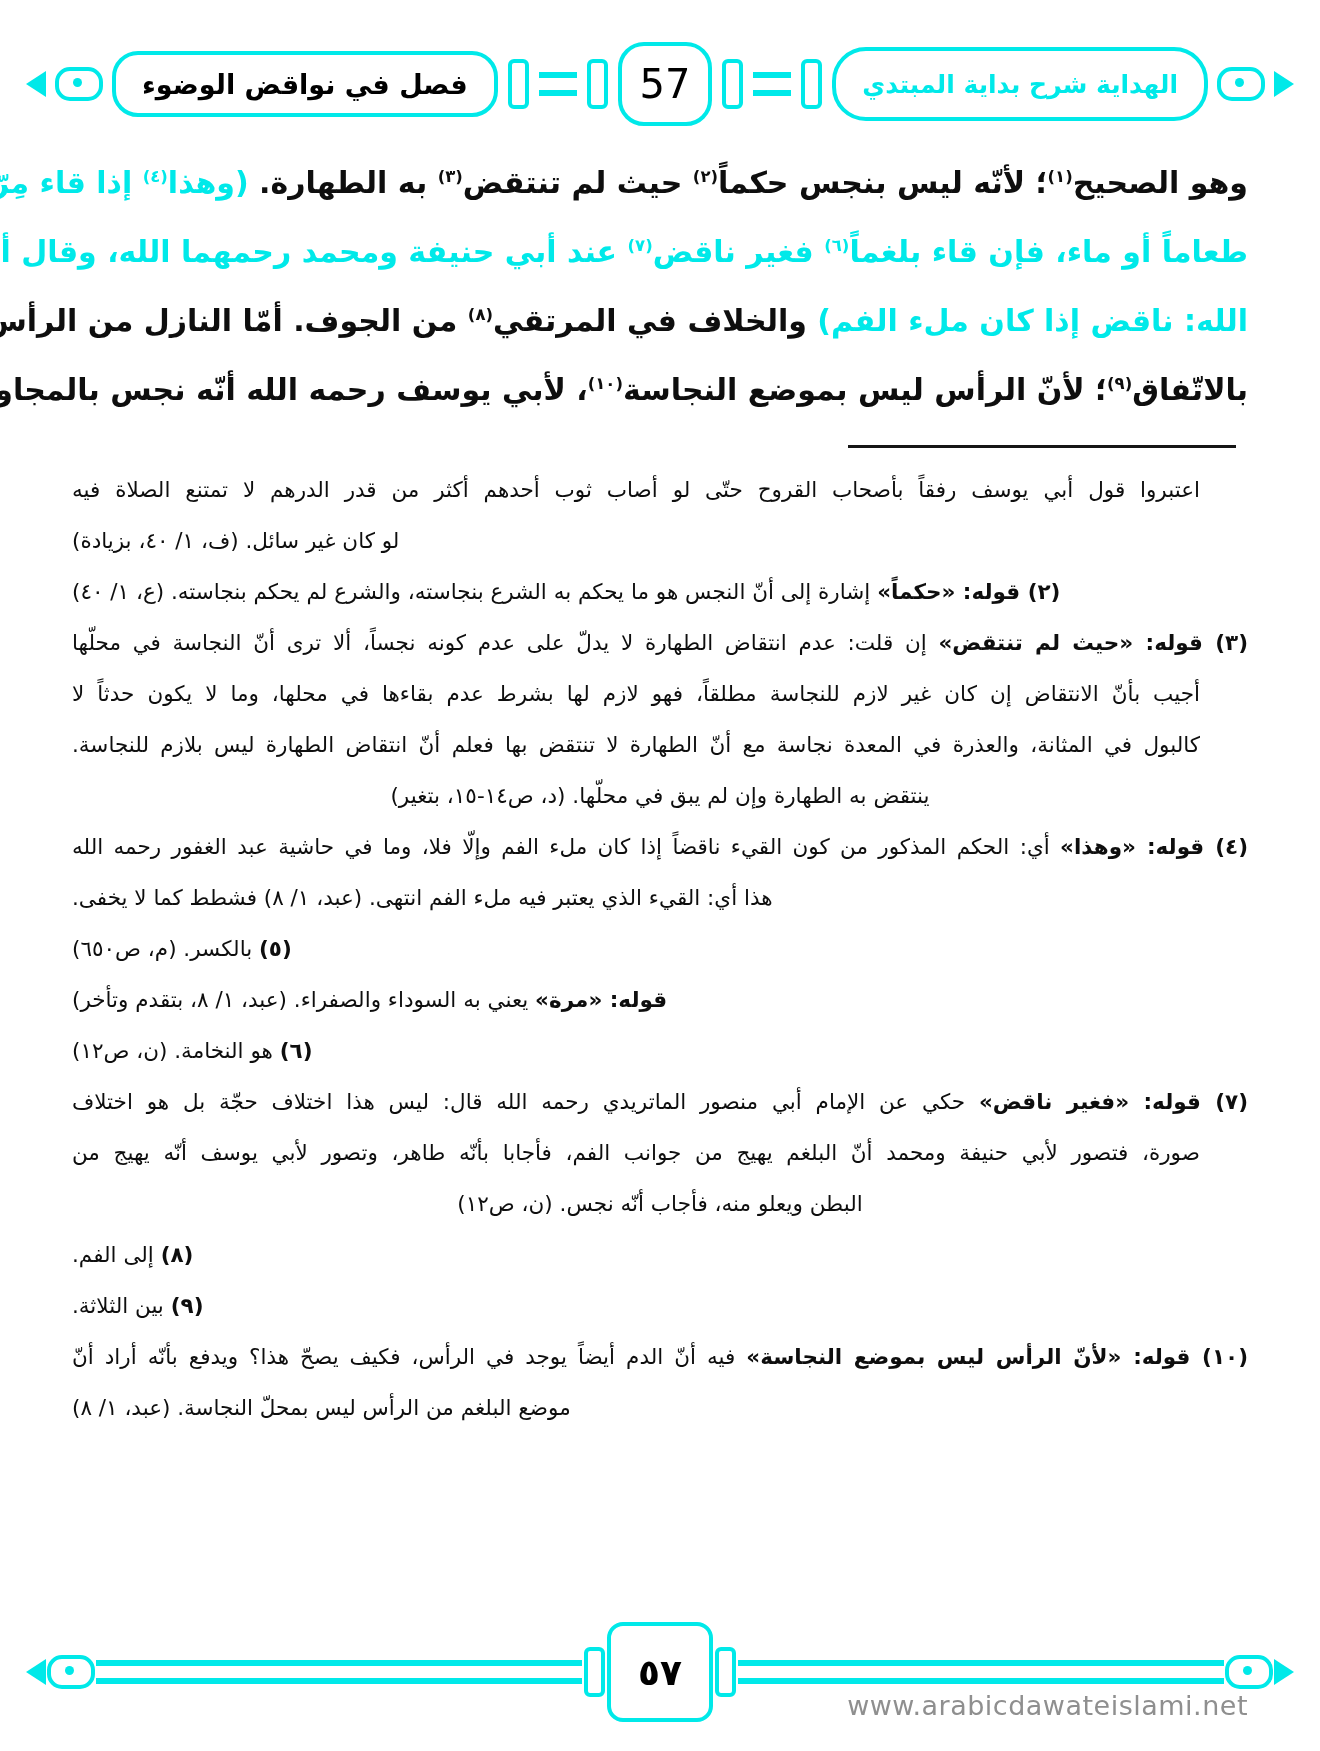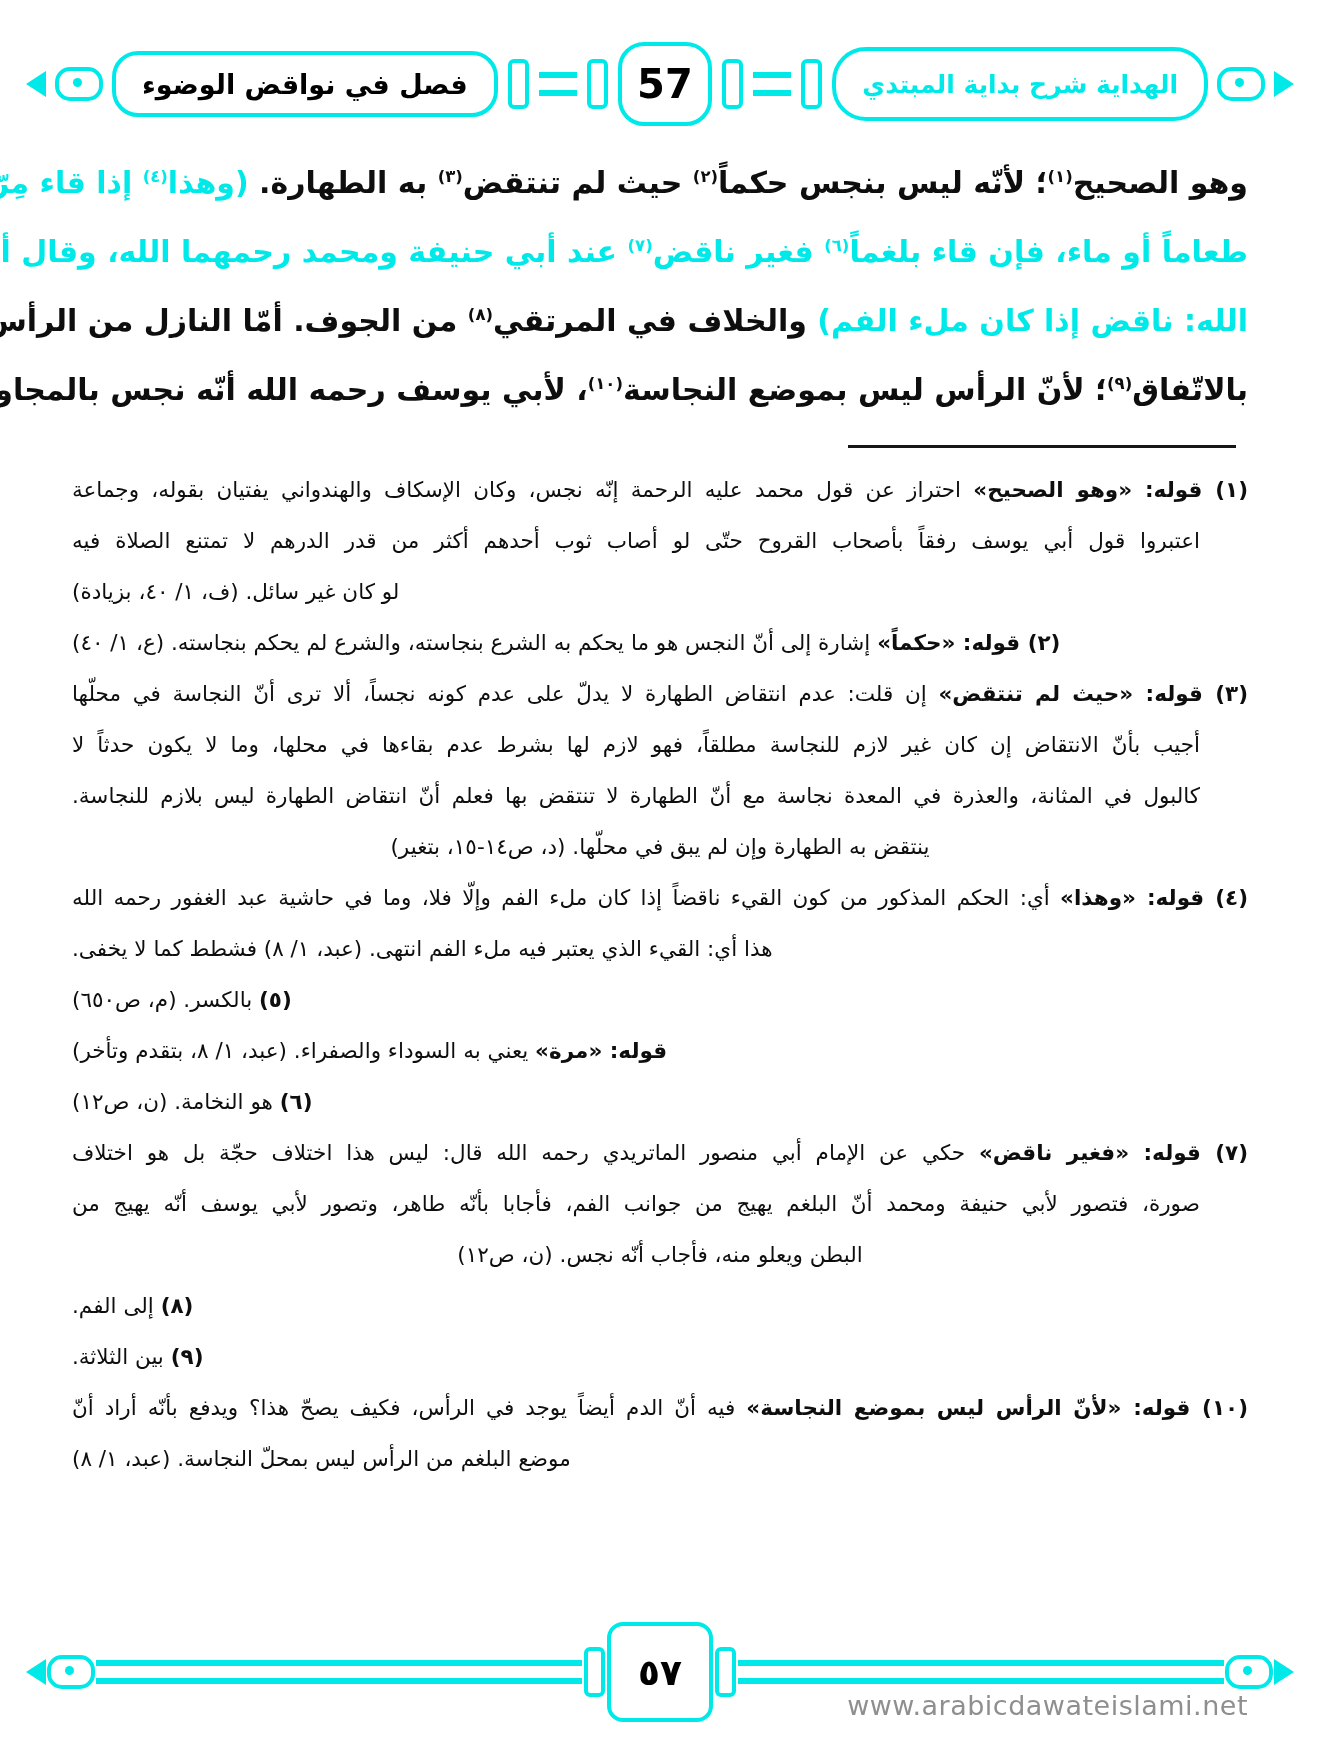--- a/index.html
+++ b/index.html
@@ -61,21 +61,21 @@
   }
   .cart.book{
     height:66px;border-radius:34px;
     font-size:25px;font-weight:bold;color:var(--cy);
     letter-spacing:-1px;
   }
   .oval{
     flex:none;width:86px;height:76px;
     border:4px solid var(--cy);border-radius:26px;background:#fff;
     display:flex;align-items:center;justify-content:center;
-    font-size:40px;font-weight:bold;color:#000;
+    font-size:40px;font-weight:normal;color:#000;
   }
   .oct{
     flex:none;width:98px;height:92px;
     border:4px solid var(--cy);border-radius:16px;background:#fff;
     display:flex;align-items:center;justify-content:center;
     font-size:36px;font-weight:bold;color:#000;
   }
 
   
   .matn{
@@ -149,21 +149,20 @@
       <div class="ln al-j"><span>وهو الصحيح</span><sup>(١)</sup><span>؛ لأنّه ليس بنجس حكماً</span><sup>(٢)</sup><span> حيث لم تنتقض</span><sup>(٣)</sup><span> به الطهارة. </span><span class="cy">(وهذا</span><sup class="cy">(٤)</sup><span class="cy"> إذا قاء مِرّة</span><sup class="cy">(٥)</sup><span class="cy"> أو</span></div>
       <div class="ln al-j"><span class="cy">طعاماً أو ماء، فإن قاء بلغماً</span><sup class="cy">(٦)</sup><span class="cy"> فغير ناقض</span><sup class="cy">(٧)</sup><span class="cy"> عند أبي حنيفة ومحمد رحمهما الله، وقال أبو يوسف رحمه</span></div>
       <div class="ln al-j"><span class="cy">الله: ناقض إذا كان ملء الفم)</span><span> والخلاف في المرتقي</span><sup>(٨)</sup><span> من الجوف. أمّا النازل من الرأس فغير ناقض</span></div>
       <div class="ln al-j"><span>بالاتّفاق</span><sup>(٩)</sup><span>؛ لأنّ الرأس ليس بموضع النجاسة</span><sup>(١٠)</sup><span>، لأبي يوسف رحمه الله أنّه نجس بالمجاورة</span><sup>(١١)</sup><span>. ولهما:</span></div>
     </div>
 
   <div class="sep"></div>
 
   <div class="fns" id="fns">
       <div>
-        <div class="fn-line al-j"><span class="b">(١) قوله: «وهو الصحيح»</span><span> احتراز عن قول محمد عليه الرحمة إنّه نجس، وكان الإسكاف والهندواني يفتيان بقوله، وجماعة</span></div>
         <div class="fn-line al-j in1"><span>اعتبروا قول أبي يوسف رفقاً بأصحاب القروح حتّى لو أصاب ثوب أحدهم أكثر من قدر الدرهم لا تمتنع الصلاة فيه</span></div>
         <div class="fn-line in2"><span>لو كان غير سائل. (ف، ١/ ٤٠، بزيادة)</span></div>
       </div>
       <div>
         <div class="fn-line"><span class="b">(٢) قوله: «حكماً»</span><span> إشارة إلى أنّ النجس هو ما يحكم به الشرع بنجاسته، والشرع لم يحكم بنجاسته. (ع، ١/ ٤٠)</span></div>
       </div>
       <div>
         <div class="fn-line al-j"><span class="b">(٣) قوله: «حيث لم تنتقض»</span><span> إن قلت: عدم انتقاض الطهارة لا يدلّ على عدم كونه نجساً، ألا ترى أنّ النجاسة في محلّها</span></div>
         <div class="fn-line al-j in1"><span>أجيب بأنّ الانتقاض إن كان غير لازم للنجاسة مطلقاً، فهو لازم لها بشرط عدم بقاءها في محلها، وما لا يكون حدثاً لا</span></div>
         <div class="fn-line al-j in1"><span>كالبول في المثانة، والعذرة في المعدة نجاسة مع أنّ الطهارة لا تنتقض بها فعلم أنّ انتقاض الطهارة ليس بلازم للنجاسة.</span></div>

